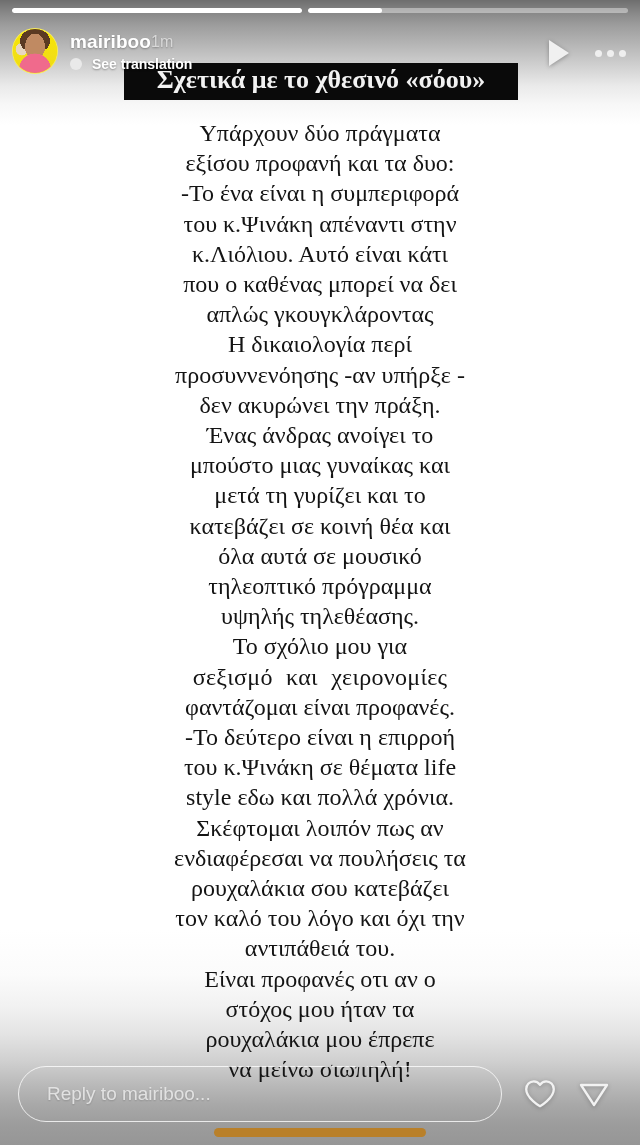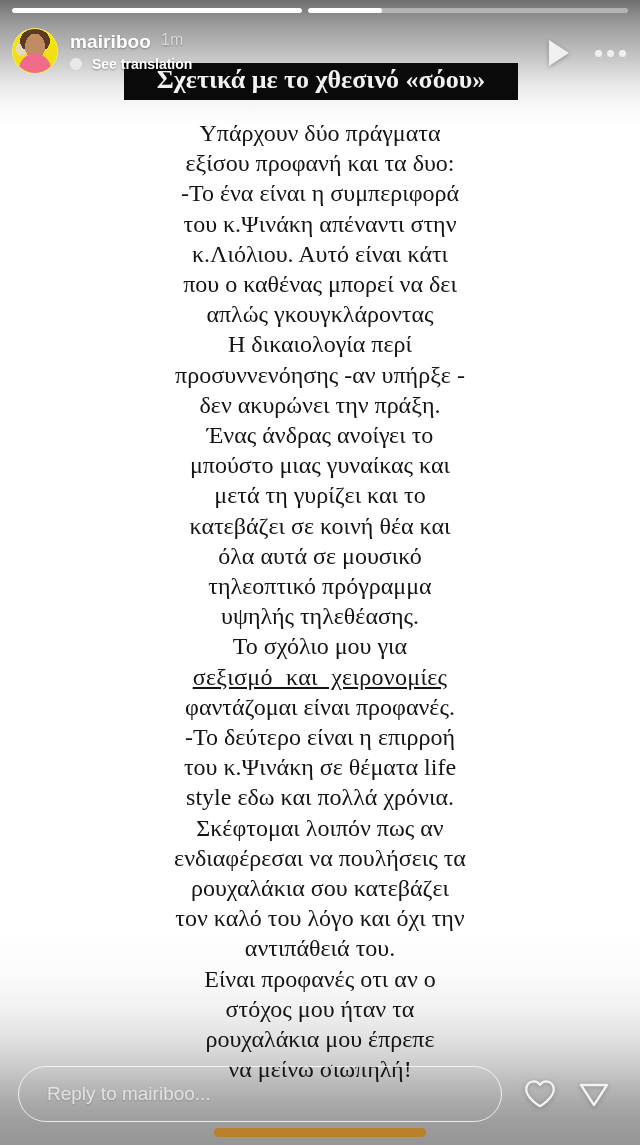--- a/index.html
+++ b/index.html
@@ -97,22 +97,21 @@
   }
 
   .meta {
     margin-left: 12px;
     display: flex;
     flex-direction: column;
     padding-top: 3px;
   }
   .meta-line-1 {
     display: flex;
-    align-items: flex-start;
-    gap: 10px;
+    align-items: center;
   }
   .username {
     color: #ffffff;
     font-size: 19px;
     font-weight: 600;
     letter-spacing: 0.1px;
     text-shadow: 0 1px 2px rgba(0,0,0,0.30);
   }
   .timestamp {
     color: #d8d8d8;
@@ -205,21 +204,20 @@
     color: #141414;
     z-index: 10;
   }
   .body-text .ln {
     display: block;
     white-space: nowrap;
   }
   .body-text .ln.spaced {
     letter-spacing: 0.3px;
     word-spacing: 7px;
-    text-decoration: underline;
   }
 
   
   .reply-bar {
     position: absolute;
     left: 0;
     right: 12px;
     bottom: 22px;
     height: 58px;
     display: flex;

